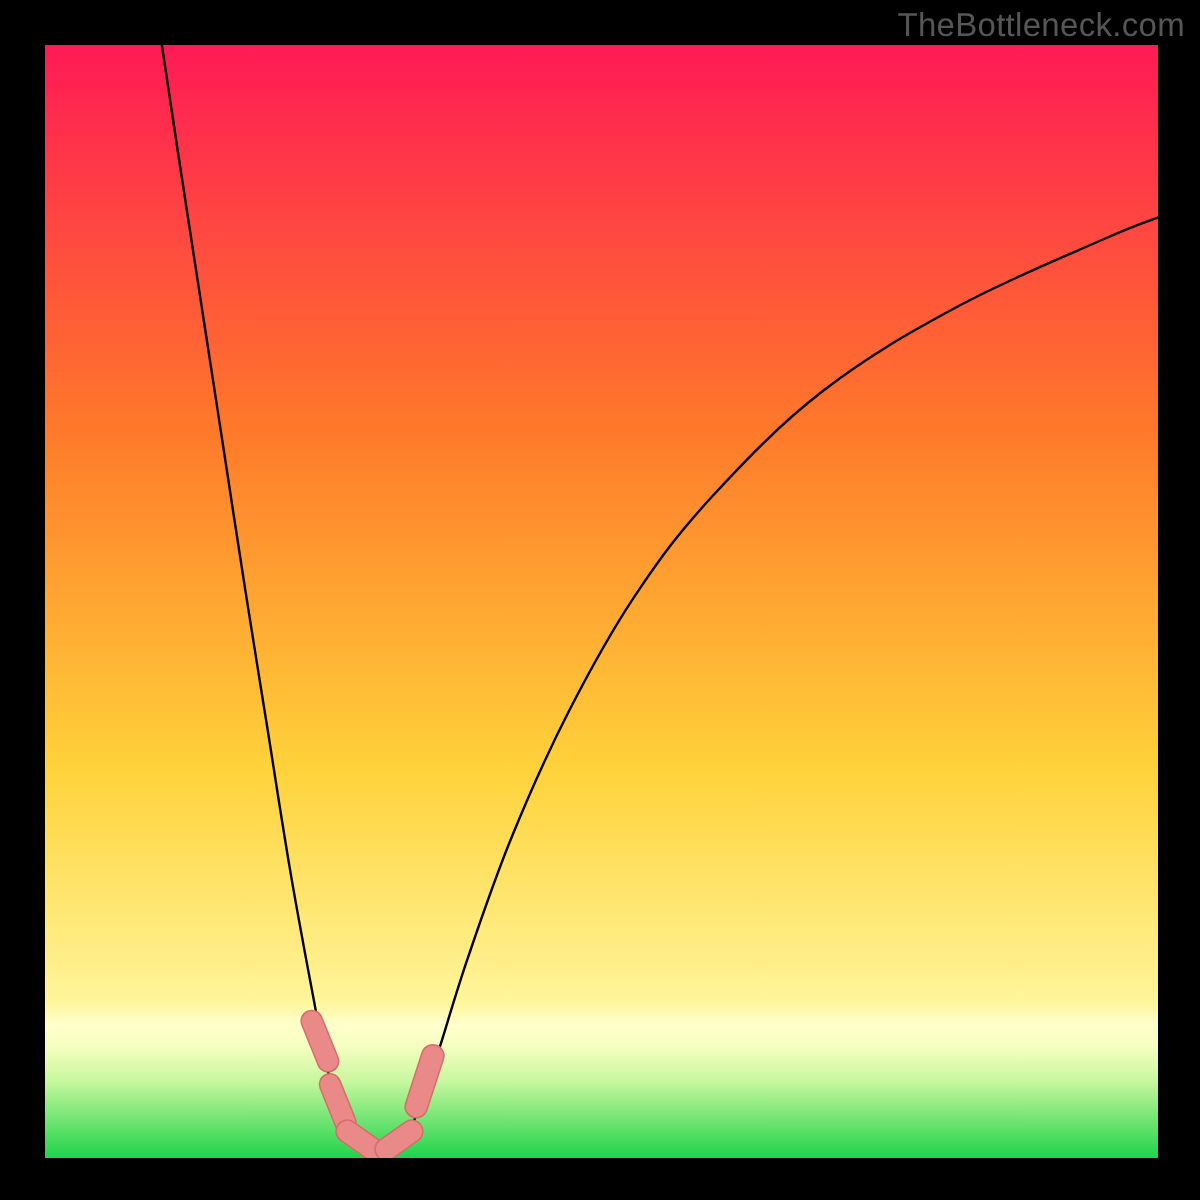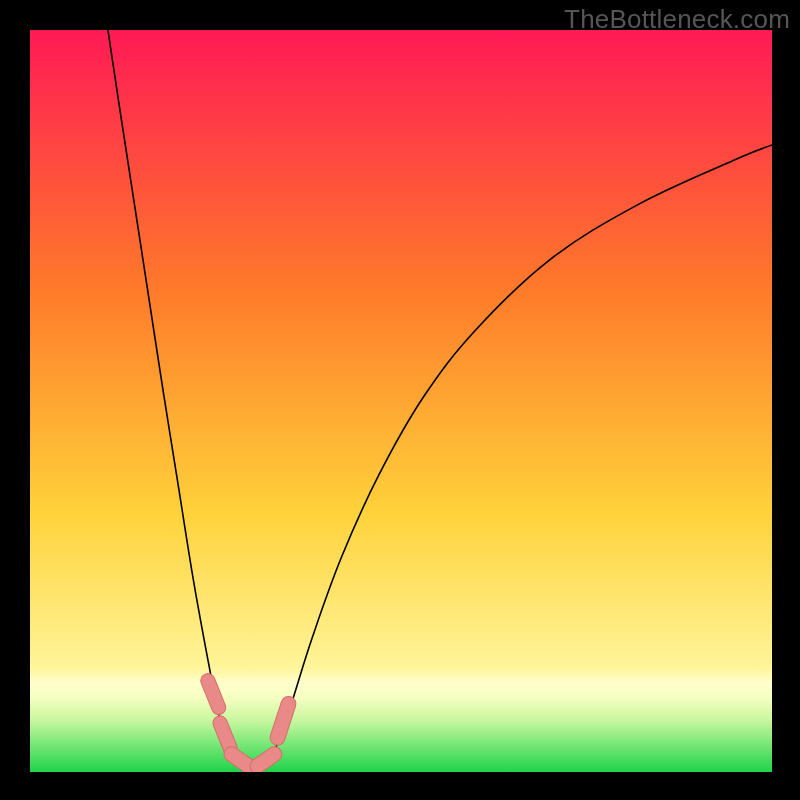--- a/index.html
+++ b/index.html
@@ -14,21 +14,21 @@
     position: relative;
     width: 800px;
     height: 800px;
     background: #000;
   }
   .watermark {
     position: absolute;
     top: 4px;
     right: 10px;
     font-family: Arial, Helvetica, sans-serif;
-    font-size: 26px;
+    font-size: 22px;
     font-weight: 500;
     color: #565656;
     letter-spacing: 0.2px;
     z-index: 10;
   }
   svg.plot {
     position: absolute;
     left: 30px;
     top: 30px;
     width: 742px;

